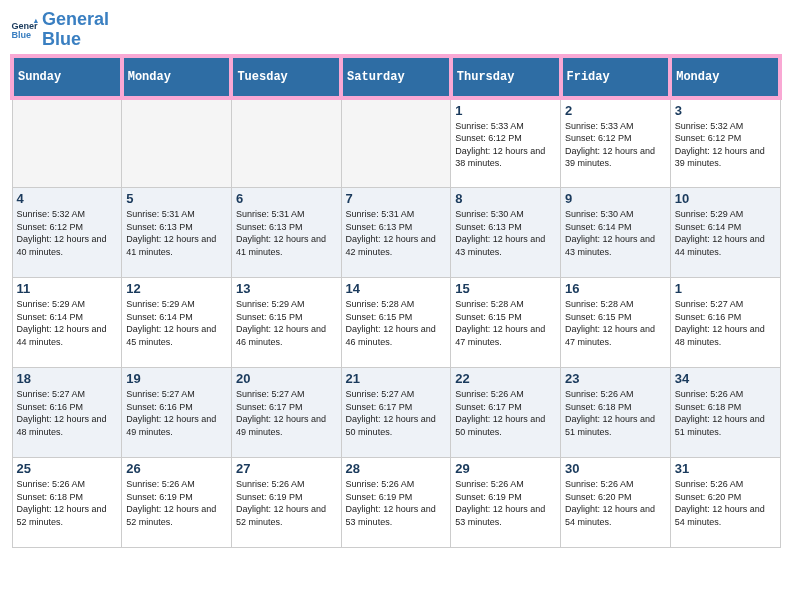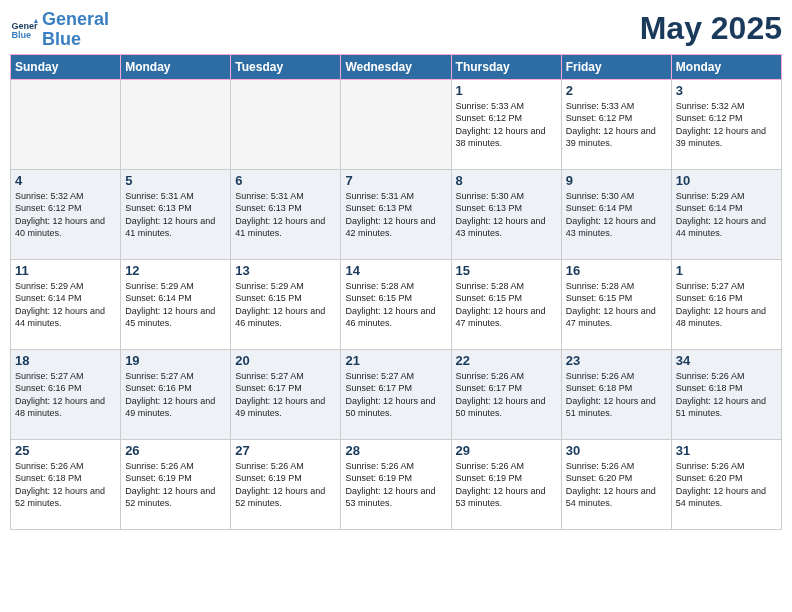--- a/index.html
+++ b/index.html
@@ -49,23 +49,24 @@
     table {
       width: 100%;
       border-collapse: collapse;
       table-layout: fixed;
     }
     th {
       background-color: #2e6da4;
       color: #fff;
       font-size: 12px;
       font-weight: bold;
-      padding: 5px 4px;
+      padding: 12px 4px;
       text-align: left;
-      border: 1px solid #f9a8d4;
+      border: 4px solid #f9a8d4;
+      font-family: Liberation Mono, monospace;
     }
     td {
       border: 1px solid #ccc;
       vertical-align: top;
       padding: 3px 4px;
       font-size: 9.5px;
       color: #222;
       height: 90px;
       background: #fff;
     }
@@ -104,31 +105,30 @@
       <text x="2" y="32" font-family="Arial" font-weight="bold" font-size="13" fill="#3a7fc1">Blue</text>
       <polygon points="34,10 40,10 37,4" fill="#3a7fc1"></polygon>
     </svg>
     <div>
       <div class="logo-text">
         <span>General</span><br><span style="color:#3a7fc1">Blue</span>
       </div>
     </div>
   </div>
   <div class="title-block">
-    <div class="month-title">May 2025</div>
   </div>
 </div>
 
 <table>
   <thead>
     <tr>
     <th>Sunday</th>
         <th>Monday</th>
         <th>Tuesday</th>
-        <th>Wednesday</th>
+        <th>Saturday</th>
         <th>Thursday</th>
         <th>Friday</th>
         <th>Monday</th>
       </tr>
   </thead>
   <tbody id="calendar-body">
   <tr>
         <td class="empty"></td>
         <td class="empty"></td>
         <td class="empty"></td>

